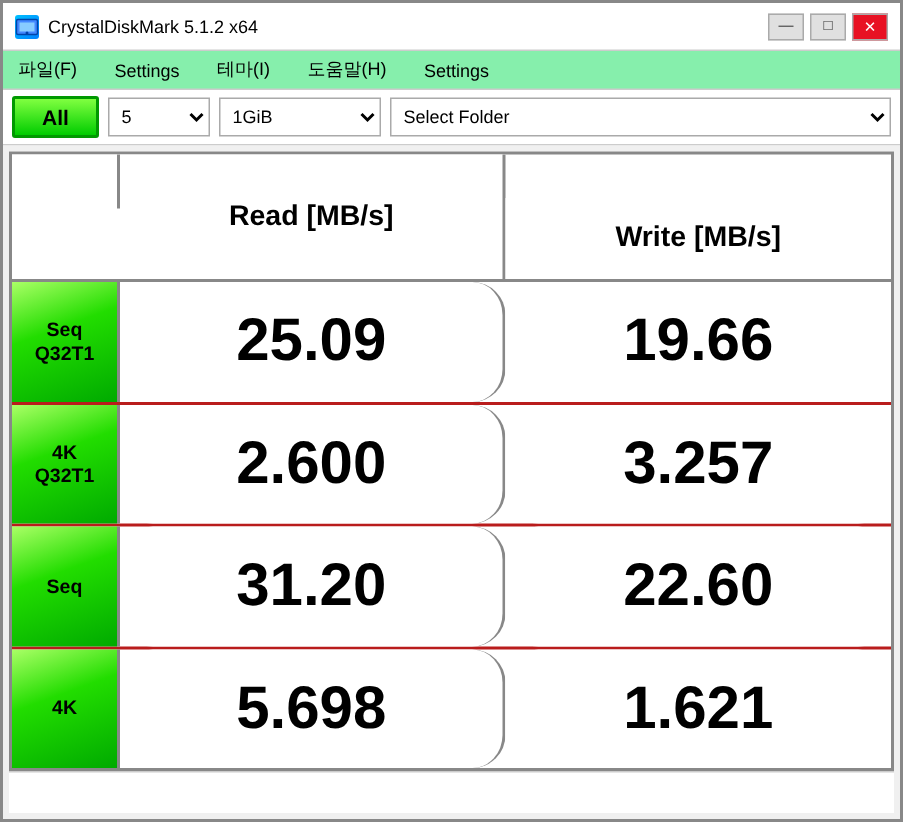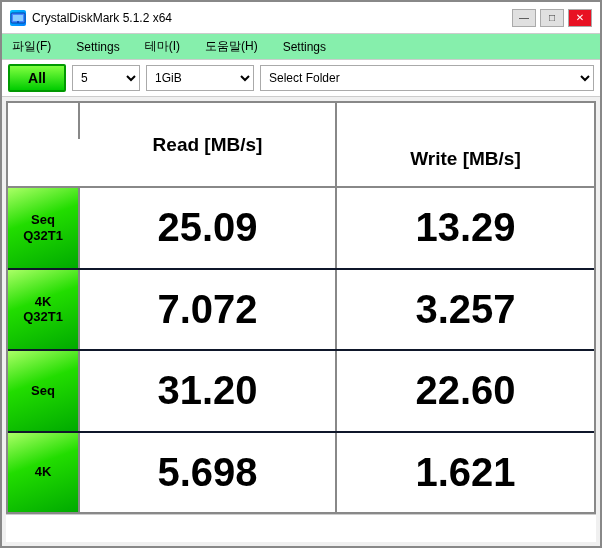--- a/index.html
+++ b/index.html
@@ -146,21 +146,21 @@
       font-weight: bold;
       padding: 16px;
       border-right: 2px solid #888;
       background: #fff;
     }
     .grid-col-header:last-child { border-right: none; margin-top: 29px; }
 
     .grid-row {
       display: grid;
       grid-template-columns: 72px 1fr 1fr;
-      border-bottom: 2px solid #0f172a;
+      border-bottom: 2px solid #b91c1c;
       flex: 1;
     }
     .grid-row:last-child { border-bottom: none; }
 
     .row-btn {
       display: flex;
       align-items: center;
       justify-content: center;
       background: linear-gradient(160deg, #aaff66 0%, #22dd00 40%, #00aa00 100%);
       border: none;
@@ -175,20 +175,21 @@
 
     .value-cell {
       display: flex;
       align-items: center;
       justify-content: center;
       font-size: 40px;
       font-weight: 900;
       color: #000;
       border-right: 2px solid #888;
       background: #fff;
+      border-radius: 22px;
     }
     .value-cell:last-child { border-right: none; }
 
     .status-bar {
       height: 28px;
       background: #fff;
       border-top: 1px solid #ccc;
       display: flex;
       align-items: center;
       padding: 0 6px;
@@ -238,26 +239,26 @@
 
       <div class="grid-header">
         <div class="grid-header-empty"></div>
         <div class="grid-col-header">Read [MB/s]</div>
         <div class="grid-col-header">Write [MB/s]</div>
       </div>
 
       <div class="grid-row">
         <button class="row-btn">Seq<br>Q32T1</button>
         <div class="value-cell">25.09</div>
-        <div class="value-cell">13.29</div>
+        <div class="value-cell">19.66</div>
       </div>
 
       <div class="grid-row">
         <button class="row-btn">4K<br>Q32T1</button>
-        <div class="value-cell">7.072</div>
+        <div class="value-cell">2.600</div>
         <div class="value-cell">3.257</div>
       </div>
 
       <div class="grid-row">
         <button class="row-btn">Seq</button>
         <div class="value-cell">31.20</div>
         <div class="value-cell">22.60</div>
       </div>
 
       <div class="grid-row">

